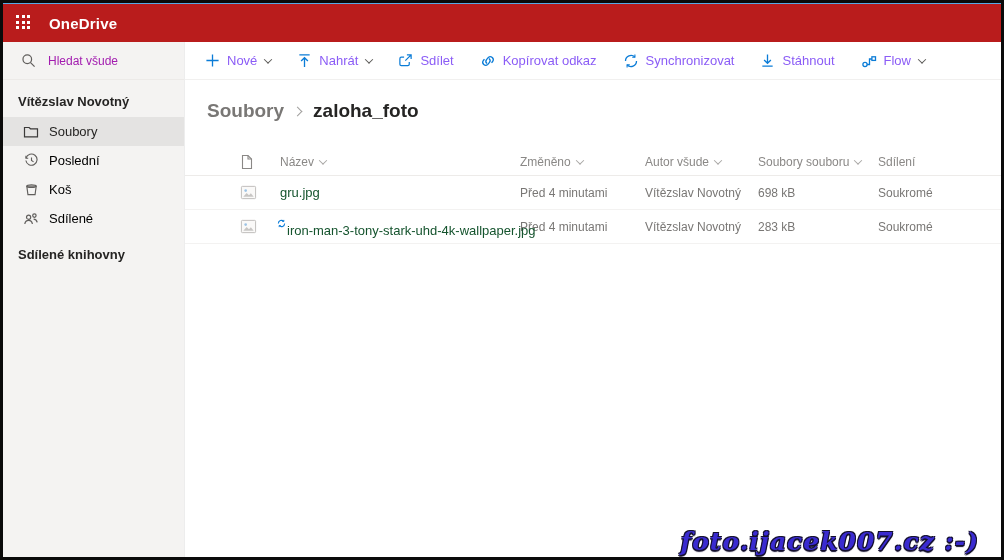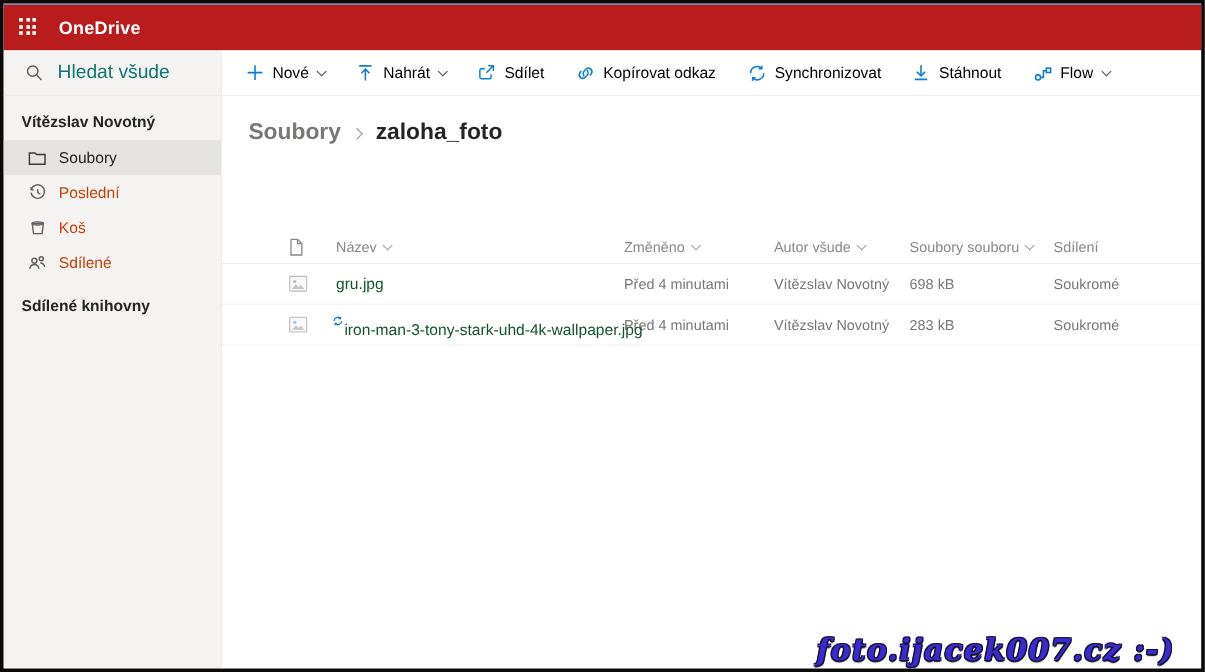--- a/index.html
+++ b/index.html
@@ -12,44 +12,44 @@
   .waffle { width:16px; height:16px; margin-left:13px; display:grid; grid-template-columns:repeat(3,3px); grid-template-rows:repeat(3,3px); gap:2.5px; cursor:pointer; }
   .waffle span { background:#fff; width:3px; height:3px; }
   .app-title { color:#fff; font-size:15px; font-weight:bold; margin-left:17px; letter-spacing:.2px; }
 
   .body-row { flex:1; display:flex; min-height:0; }
 
   
   .sidebar { width:182px; background:#f4f3f2; border-right:1px solid #ededed; flex:0 0 auto; display:flex; flex-direction:column; }
   .search-row { height:38px; display:flex; align-items:center; padding-left:18px; border-bottom:1px solid #eceae8; cursor:pointer; }
   .search-row svg { flex:0 0 auto; }
-  .search-label { margin-left:12px; font-size:16px; color:#0f766e; }
+  .search-label { margin-left:12px; font-size:12px; color:#a21caf; }
   .side-section { font-size:13px; font-weight:bold; color:#252423; padding:14px 0 8px 15px; }
-  .side-item { height:29px; display:flex; align-items:center; padding-left:20px; font-size:13px; color:#c2410c; cursor:pointer; }
+  .side-item { height:29px; display:flex; align-items:center; padding-left:20px; font-size:13px; color:#000000; cursor:pointer; }
   .side-item .s-icon { width:16px; height:16px; margin-right:10px; display:inline-flex; align-items:center; justify-content:center; color:#605e5c; }
   .side-item.selected { background:#e4e3e2; color:#252423; }
   .side-item.selected .s-icon { color:#3b3a39; }
 
   
   .main { flex:1; background:#fff; display:flex; flex-direction:column; min-width:0; }
   .toolbar { height:38px; display:flex; align-items:center; padding-left:20px; border-bottom:1px solid #f1f0ef; flex:0 0 auto; }
-  .tb-item { display:flex; align-items:center; background:none; border:none; font-family:inherit; font-size:13px; color:#000000; margin-right:26px; cursor:pointer; padding:0; }
+  .tb-item { display:flex; align-items:center; background:none; border:none; font-family:inherit; font-size:13px; color:#8b5cf6; margin-right:26px; cursor:pointer; padding:0; }
   .tb-item .tb-icon { color:#0b7cd7; display:inline-flex; margin-right:7px; }
   .chev { width:6px; height:6px; border-right:1.4px solid #5a5856; border-bottom:1.4px solid #5a5856; transform:rotate(45deg) translate(-1px,-1px); display:inline-block; margin-left:8px; }
   .chev.lite { border-color:#a8a6a4; }
 
   .breadcrumb { margin:20px 0 0 22px; font-size:19px; font-weight:bold; display:flex; align-items:center; }
   .bc-root { color:#797775; cursor:pointer; }
   .bc-sep { width:7px; height:7px; border-right:1.6px solid #a19f9d; border-top:1.6px solid #a19f9d; transform:rotate(45deg); display:inline-block; margin:0 12px 0 10px; }
   .bc-current { color:#252423; }
 
   
   .ftable { margin-top:26px; }
   .frow { display:grid; grid-template-columns:40px 240px 125px 113px 120px 1fr; padding-left:55px; align-items:center; }
-  .fhead { height:28px; border-bottom:1px solid #edebe9; color:#8a8886; font-size:12px;margin-top:44px; }
+  .fhead { height:28px; border-bottom:1px solid #edebe9; color:#8a8886; font-size:12px; }
   .fhead .hcell { display:flex; align-items:center; }
   .fhead .chev { margin-left:6px; }
   .fdata { height:34px; border-bottom:1px solid #f3f2f1; font-size:12px; color:#797775; cursor:pointer; }
   .fname { font-size:13px; color:#14532d; white-space:nowrap; position:relative; }
   .sync-badge { display:inline-block; vertical-align:7px; margin-right:1px; margin-left:-3px; color:#0b7cd7; }
   .ficon { display:inline-flex; }
 
   
   .watermark { position:absolute; right:22px; bottom:1px; font-family:"DejaVu Serif", serif; font-style:italic; font-weight:bold; font-size:25px; color:#3a2bd0; letter-spacing:1px;
     text-shadow:-1px -1px 0 #14102e, 1px -1px 0 #14102e, -1px 1px 0 #14102e, 1px 1px 0 #14102e, 0 2px 1px #14102e; }

